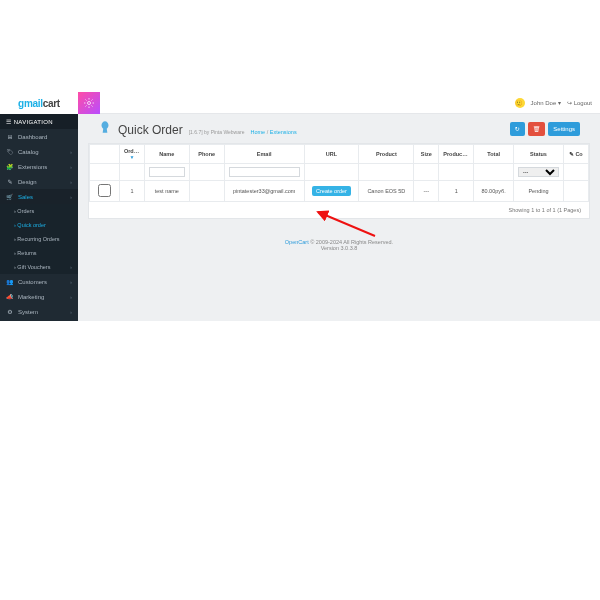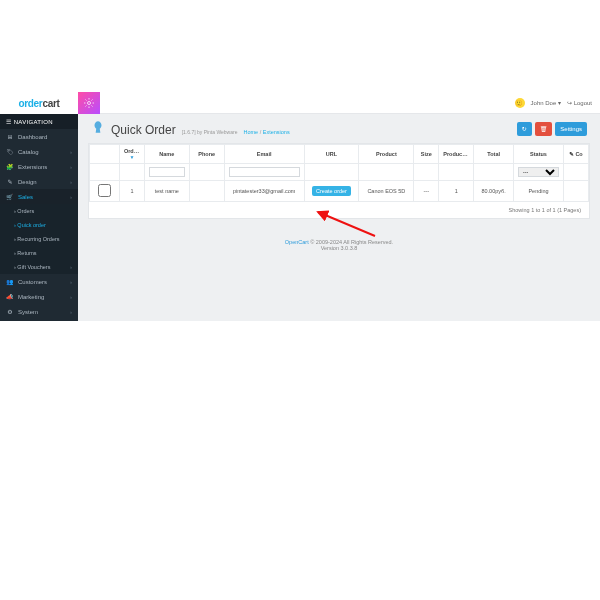--- a/index.html
+++ b/index.html
@@ -19,21 +19,21 @@
 .nav-item .lab { flex: 1; }
 .nav-item .chev { font-size: 6px; color: #5a6a78; }
 .nav-sub { background: #18232b; }
 .nav-sub .nav-item { padding-left: 14px; font-size: 5.5px; }
 .nav-sub .nav-item.hl { color: #1cb0e6; }
 .main { flex: 1; background: #eef0f2; }
 .topbar { height: 22px; background: #fff; display: flex; align-items: center; justify-content: flex-end; padding: 0 8px; gap: 6px; border-bottom: 1px solid #e5e7ea; }
 .avatar { width: 10px; height: 10px; border-radius: 50%; background: #fdd835; display: inline-flex; align-items: center; justify-content: center; font-size: 6px; }
 .tb-user { font-size: 6px; color: #666; }
 .tb-logout { font-size: 6px; color: #666; }
-.page-head { display: flex; align-items: center; justify-content: space-between; padding: 6px 13px; }
+.page-head { display: flex; align-items: center; justify-content: space-between; padding: 6px 20px; }
 .page-head .left { display: flex; align-items: baseline; gap: 6px; }
 .page-head .ph-icon { width: 14px; height: 14px; }
 .page-title { font-size: 12px; font-weight: 300; color: #444; }
 .page-sub { font-size: 5px; color: #999; }
 .crumbs { font-size: 5.5px; color: #1cb0e6; }
 .crumbs .sep { color: #999; }
 .hbtns { display: flex; gap: 3px; }
 .hbtn { height: 14px; min-width: 14px; padding: 0 5px; border-radius: 2px; display: flex; align-items: center; justify-content: center; font-size: 6px; color: #fff; cursor: pointer; }
 .hbtn.blue { background: #2e9cdb; }
 .hbtn.red { background: #e3503e; }
@@ -50,21 +50,21 @@
 .footer { text-align: center; font-size: 5.5px; color: #888; padding: 10px 0 40px; }
 .footer a { color: #2e9cdb; }
 .arrow { position: absolute; left: 310px; top: 208px; pointer-events: none; }
 .arrow svg { width: 70px; height: 30px; }
 </style>
 </head>
 <body>
 
 <div class="stage">
   <div class="logo">
-    <span><span>order</span><b>cart</b></span>
+    <span><span>gmail</span><b>cart</b></span>
   </div>
   <div class="badge">
     <svg viewBox="0 0 24 24">
         <g fill="none" stroke="#fff" stroke-width="1.5">
           <circle cx="12" cy="12" r="3"></circle>
           <path d="M12 2v3M12 19v3M2 12h3M19 12h3M5 5l2 2M17 17l2 2M5 19l2-2M17 7l2-2"></path>
         </g>
       </svg>
   </div>
 

